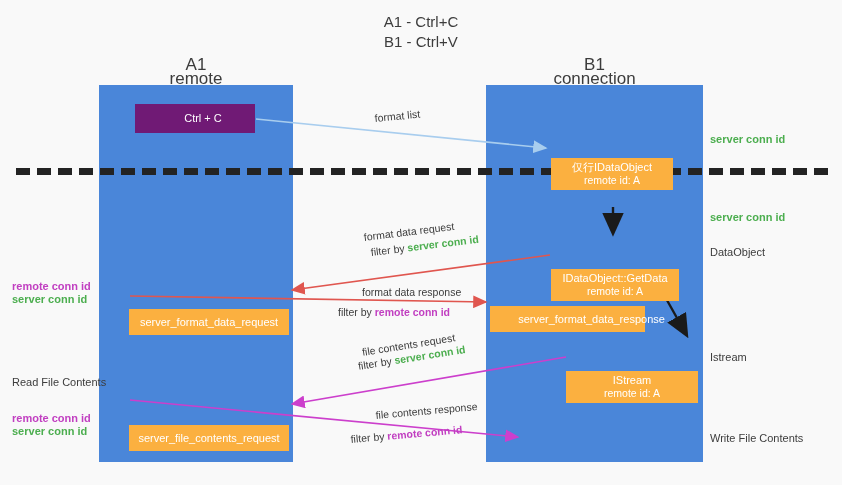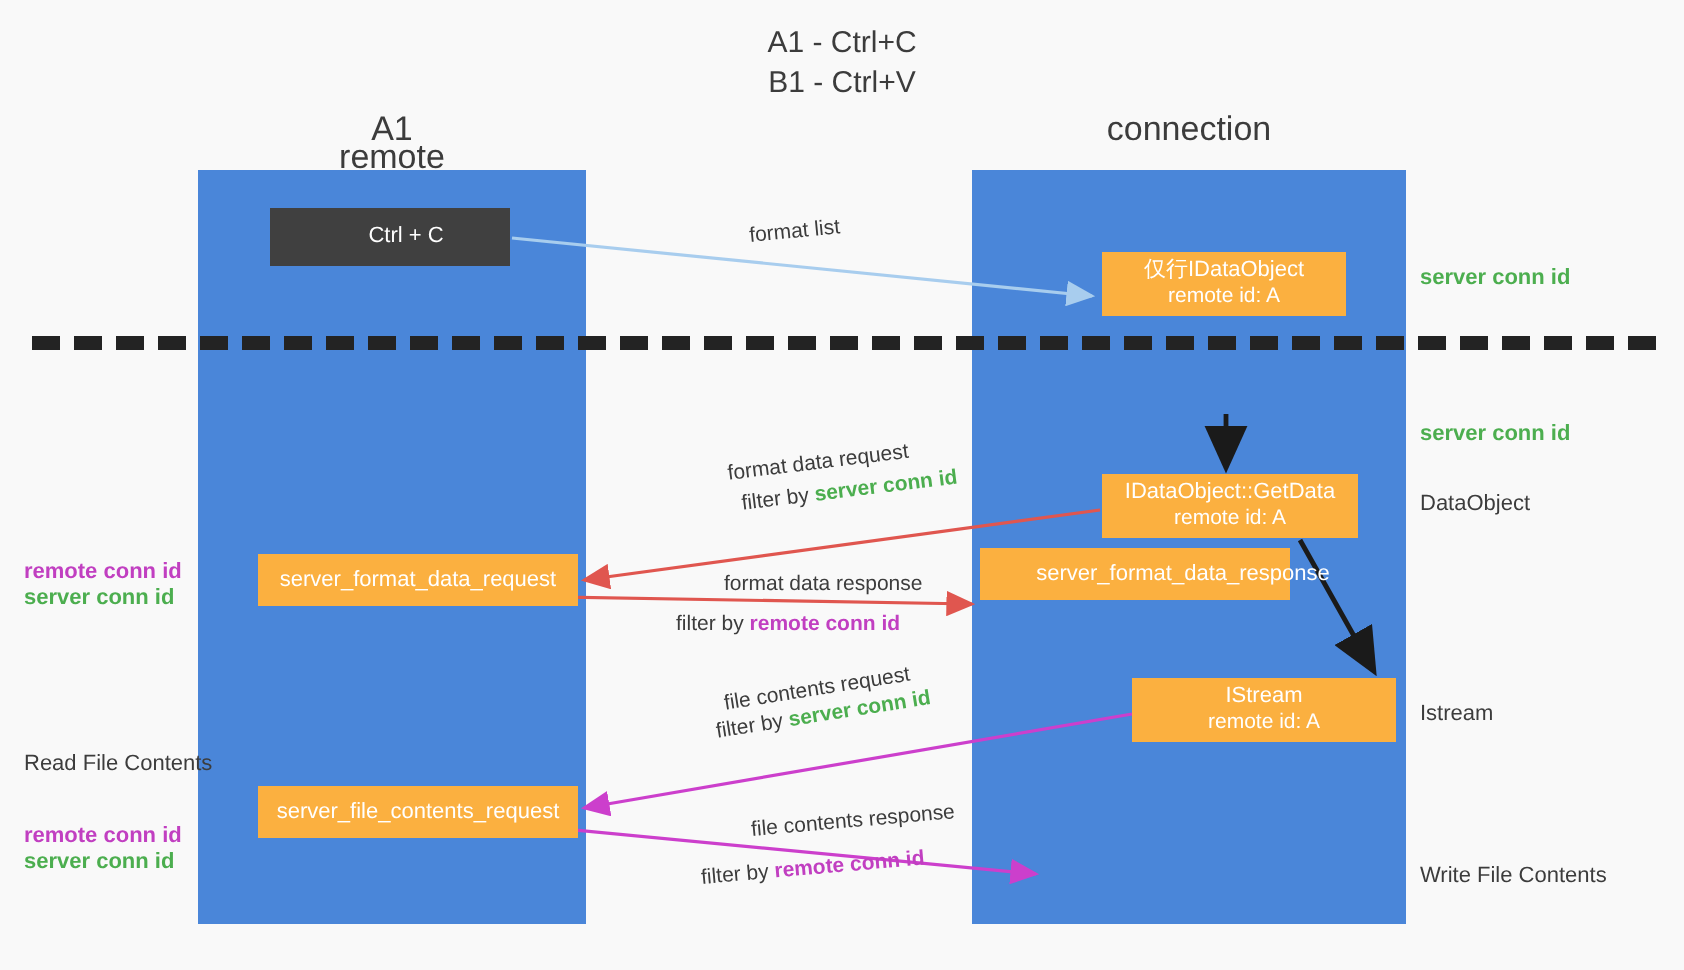--- a/index.html
+++ b/index.html
@@ -37,23 +37,23 @@
     border-top:7px dashed #232323;
   }
 
   
   .box{
     position:absolute;
     display:flex;flex-direction:column;align-items:center;justify-content:center;
     color:#ffffff;font-size:11px;line-height:13px;text-align:center;
     box-sizing:border-box;
   }
-  .box.green{background:#404040;padding-left:16px;}
+  .box.green{background:#701a75;padding-left:16px;}
   .box.orange{background:#fcb košik;}
-  .box.orange{background:#fcb košik;}
+  .box.orange{background:#fcb košik;margin-top:32px;}
   .orange{background:#fbb040;}
   .green{background:#76c477;}
 
   #box-ctrlc{left:135px;top:104px;width:120px;height:29px;}
   #box-ctrlv{left:554px;top:180px;width:118px;height:26px;}
   #box-ole{left:551px;top:126px;width:122px;height:32px;}
   #box-getdata{left:551px;top:237px;width:128px;height:32px;}
   #box-istream{left:566px;top:339px;width:132px;height:32px;}
   #box-fmt-req{left:129px;top:277px;width:160px;height:26px;text-align:right;}
   #box-fmt-res{left:490px;top:274px;width:155px;height:26px;padding-left:48px;}
@@ -85,20 +85,21 @@
   <div class="title">
     <div>A1 - Ctrl+C</div>
     <div>B1 - Ctrl+V</div>
   </div>
 
   <div class="lane-head" style="left:99px;top:58px;width:194px;">
     <span class="nm">A1</span>
     <span class="sub">remote</span>
   </div>
   <div class="lane-head" style="left:486px;top:58px;width:217px;">
+    <span class="nm">B1</span>
     <span class="sub">connection</span>
   </div>
 
   <div class="lane" id="lane-a1"></div>
   <div class="lane" id="lane-b1"></div>
 
   <svg class="wires" viewBox="0 0 842 485">
     <defs>
       <marker id="ah-blue" markerWidth="9" markerHeight="8" refX="8" refY="4" orient="auto">
         <path d="M0,0 L9,4 L0,8 Z" fill="#a8cdee"></path>

